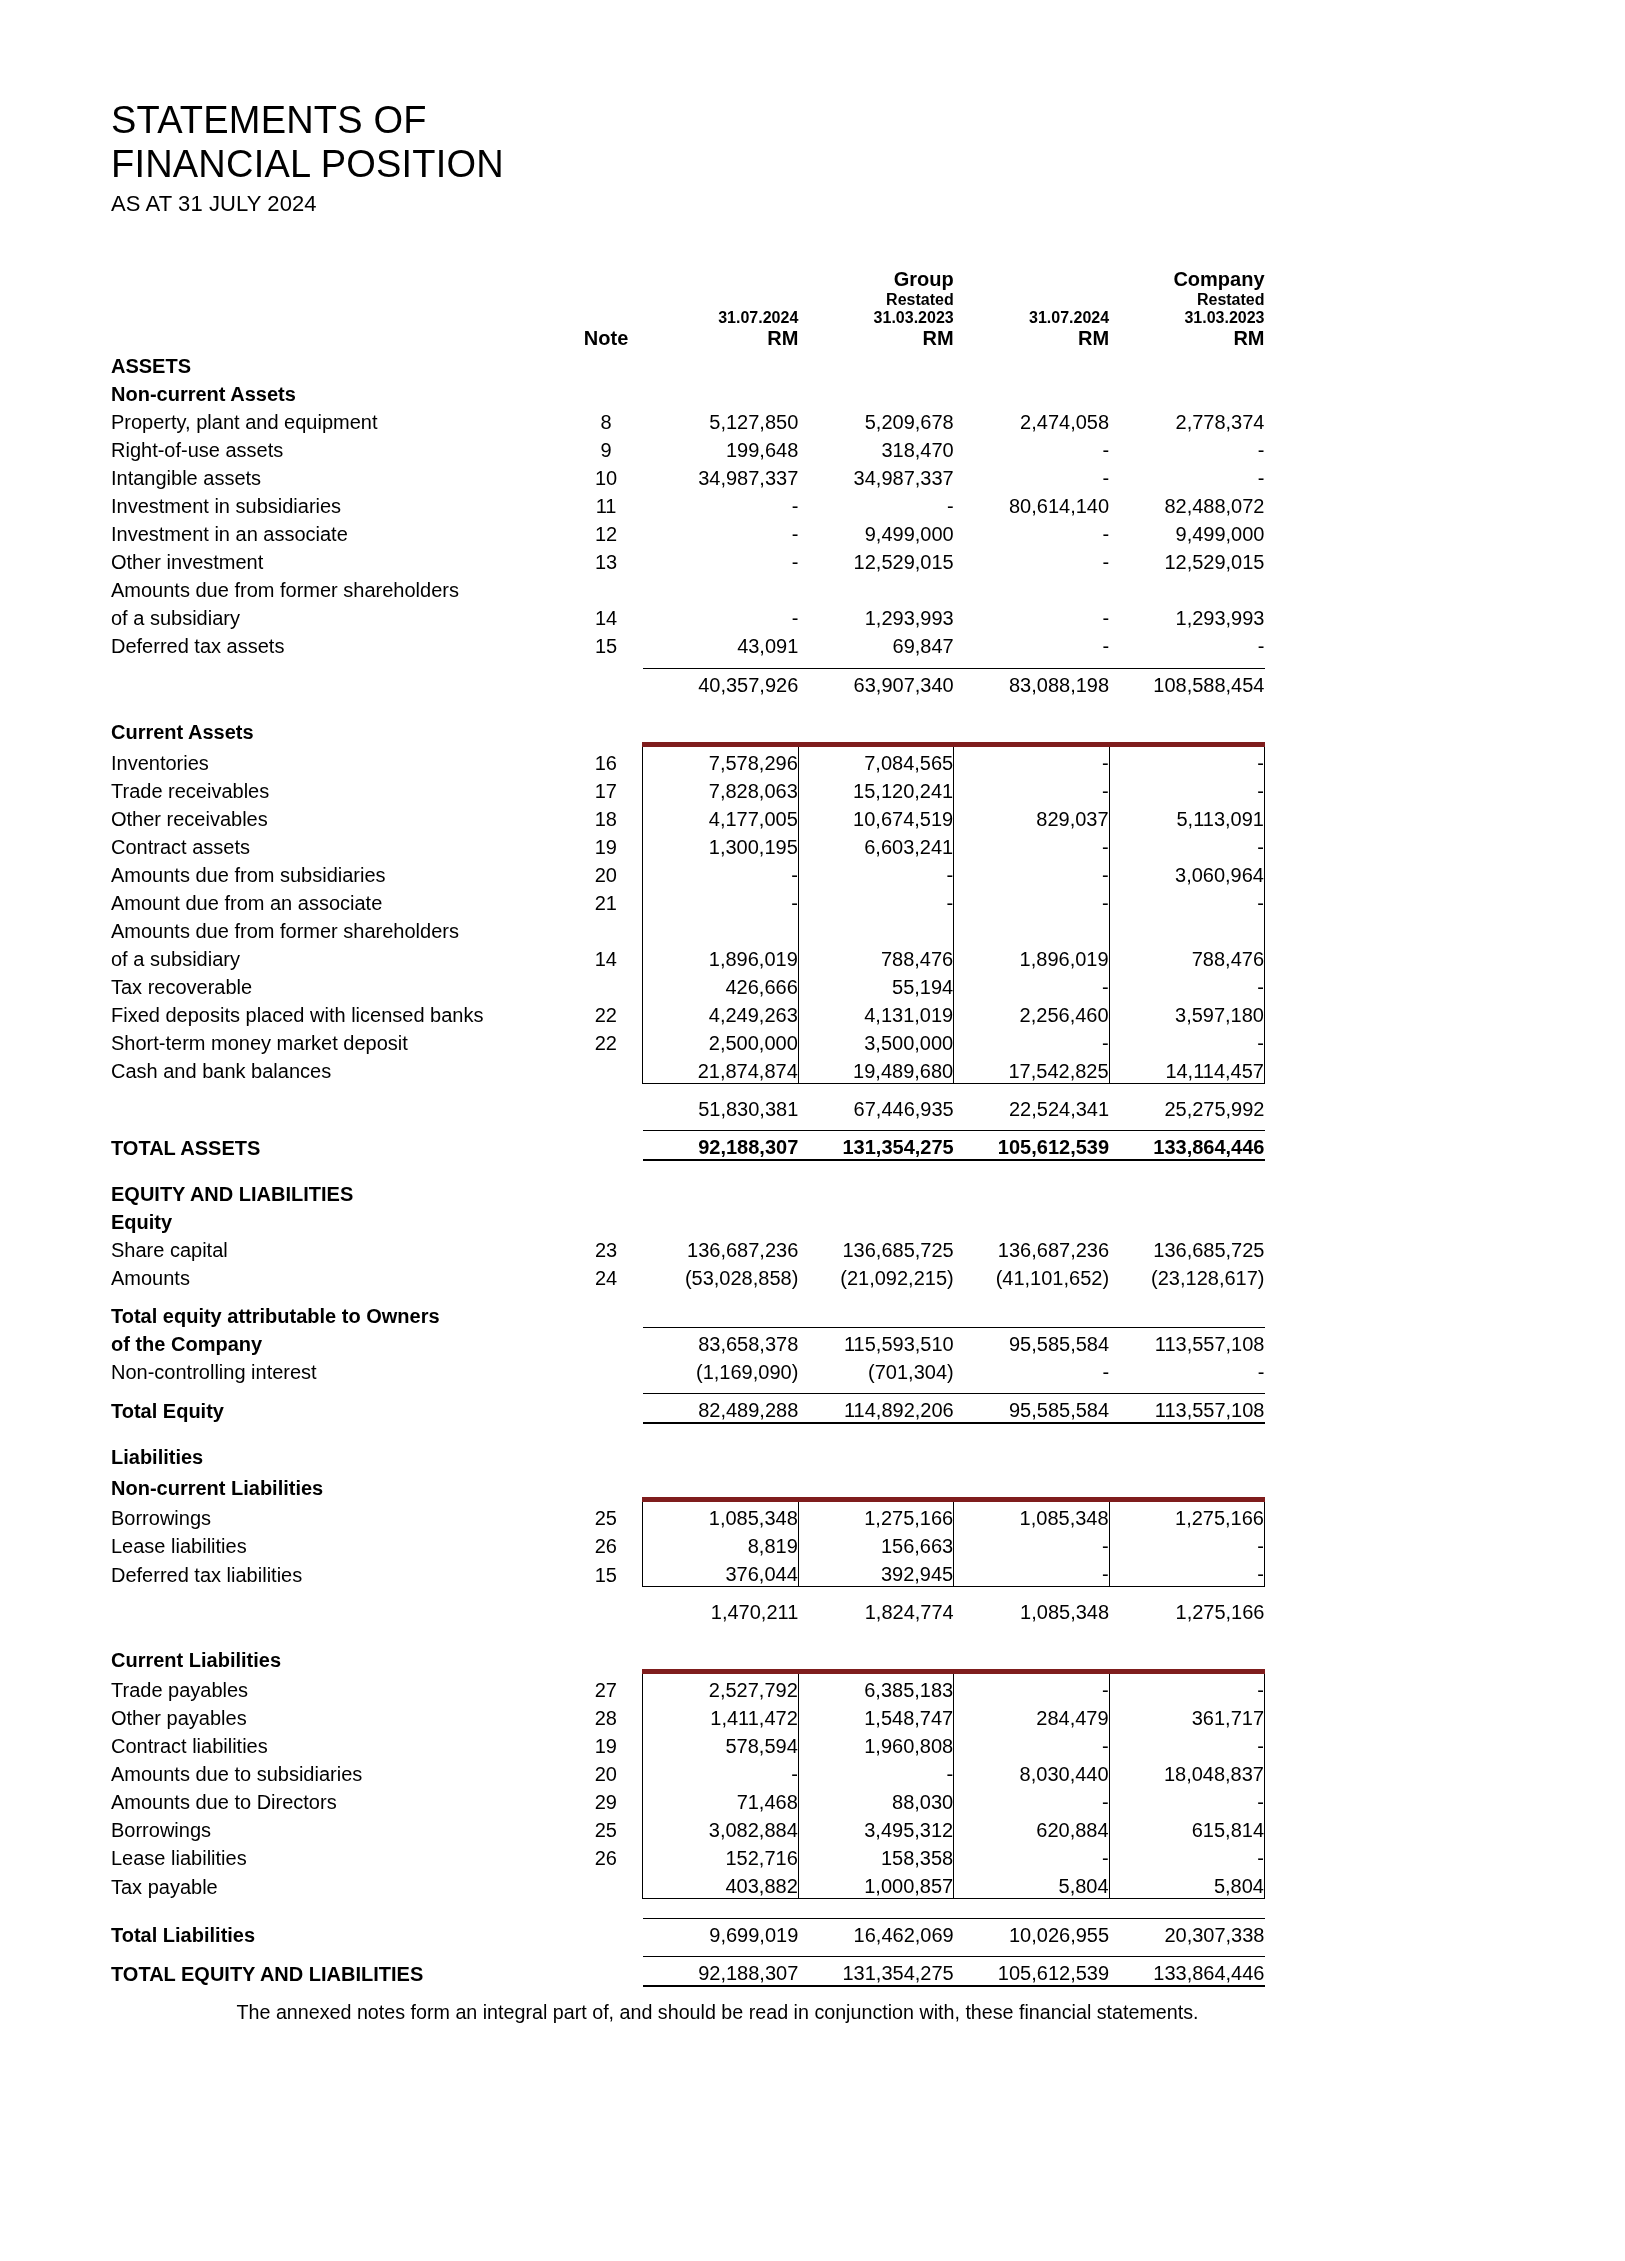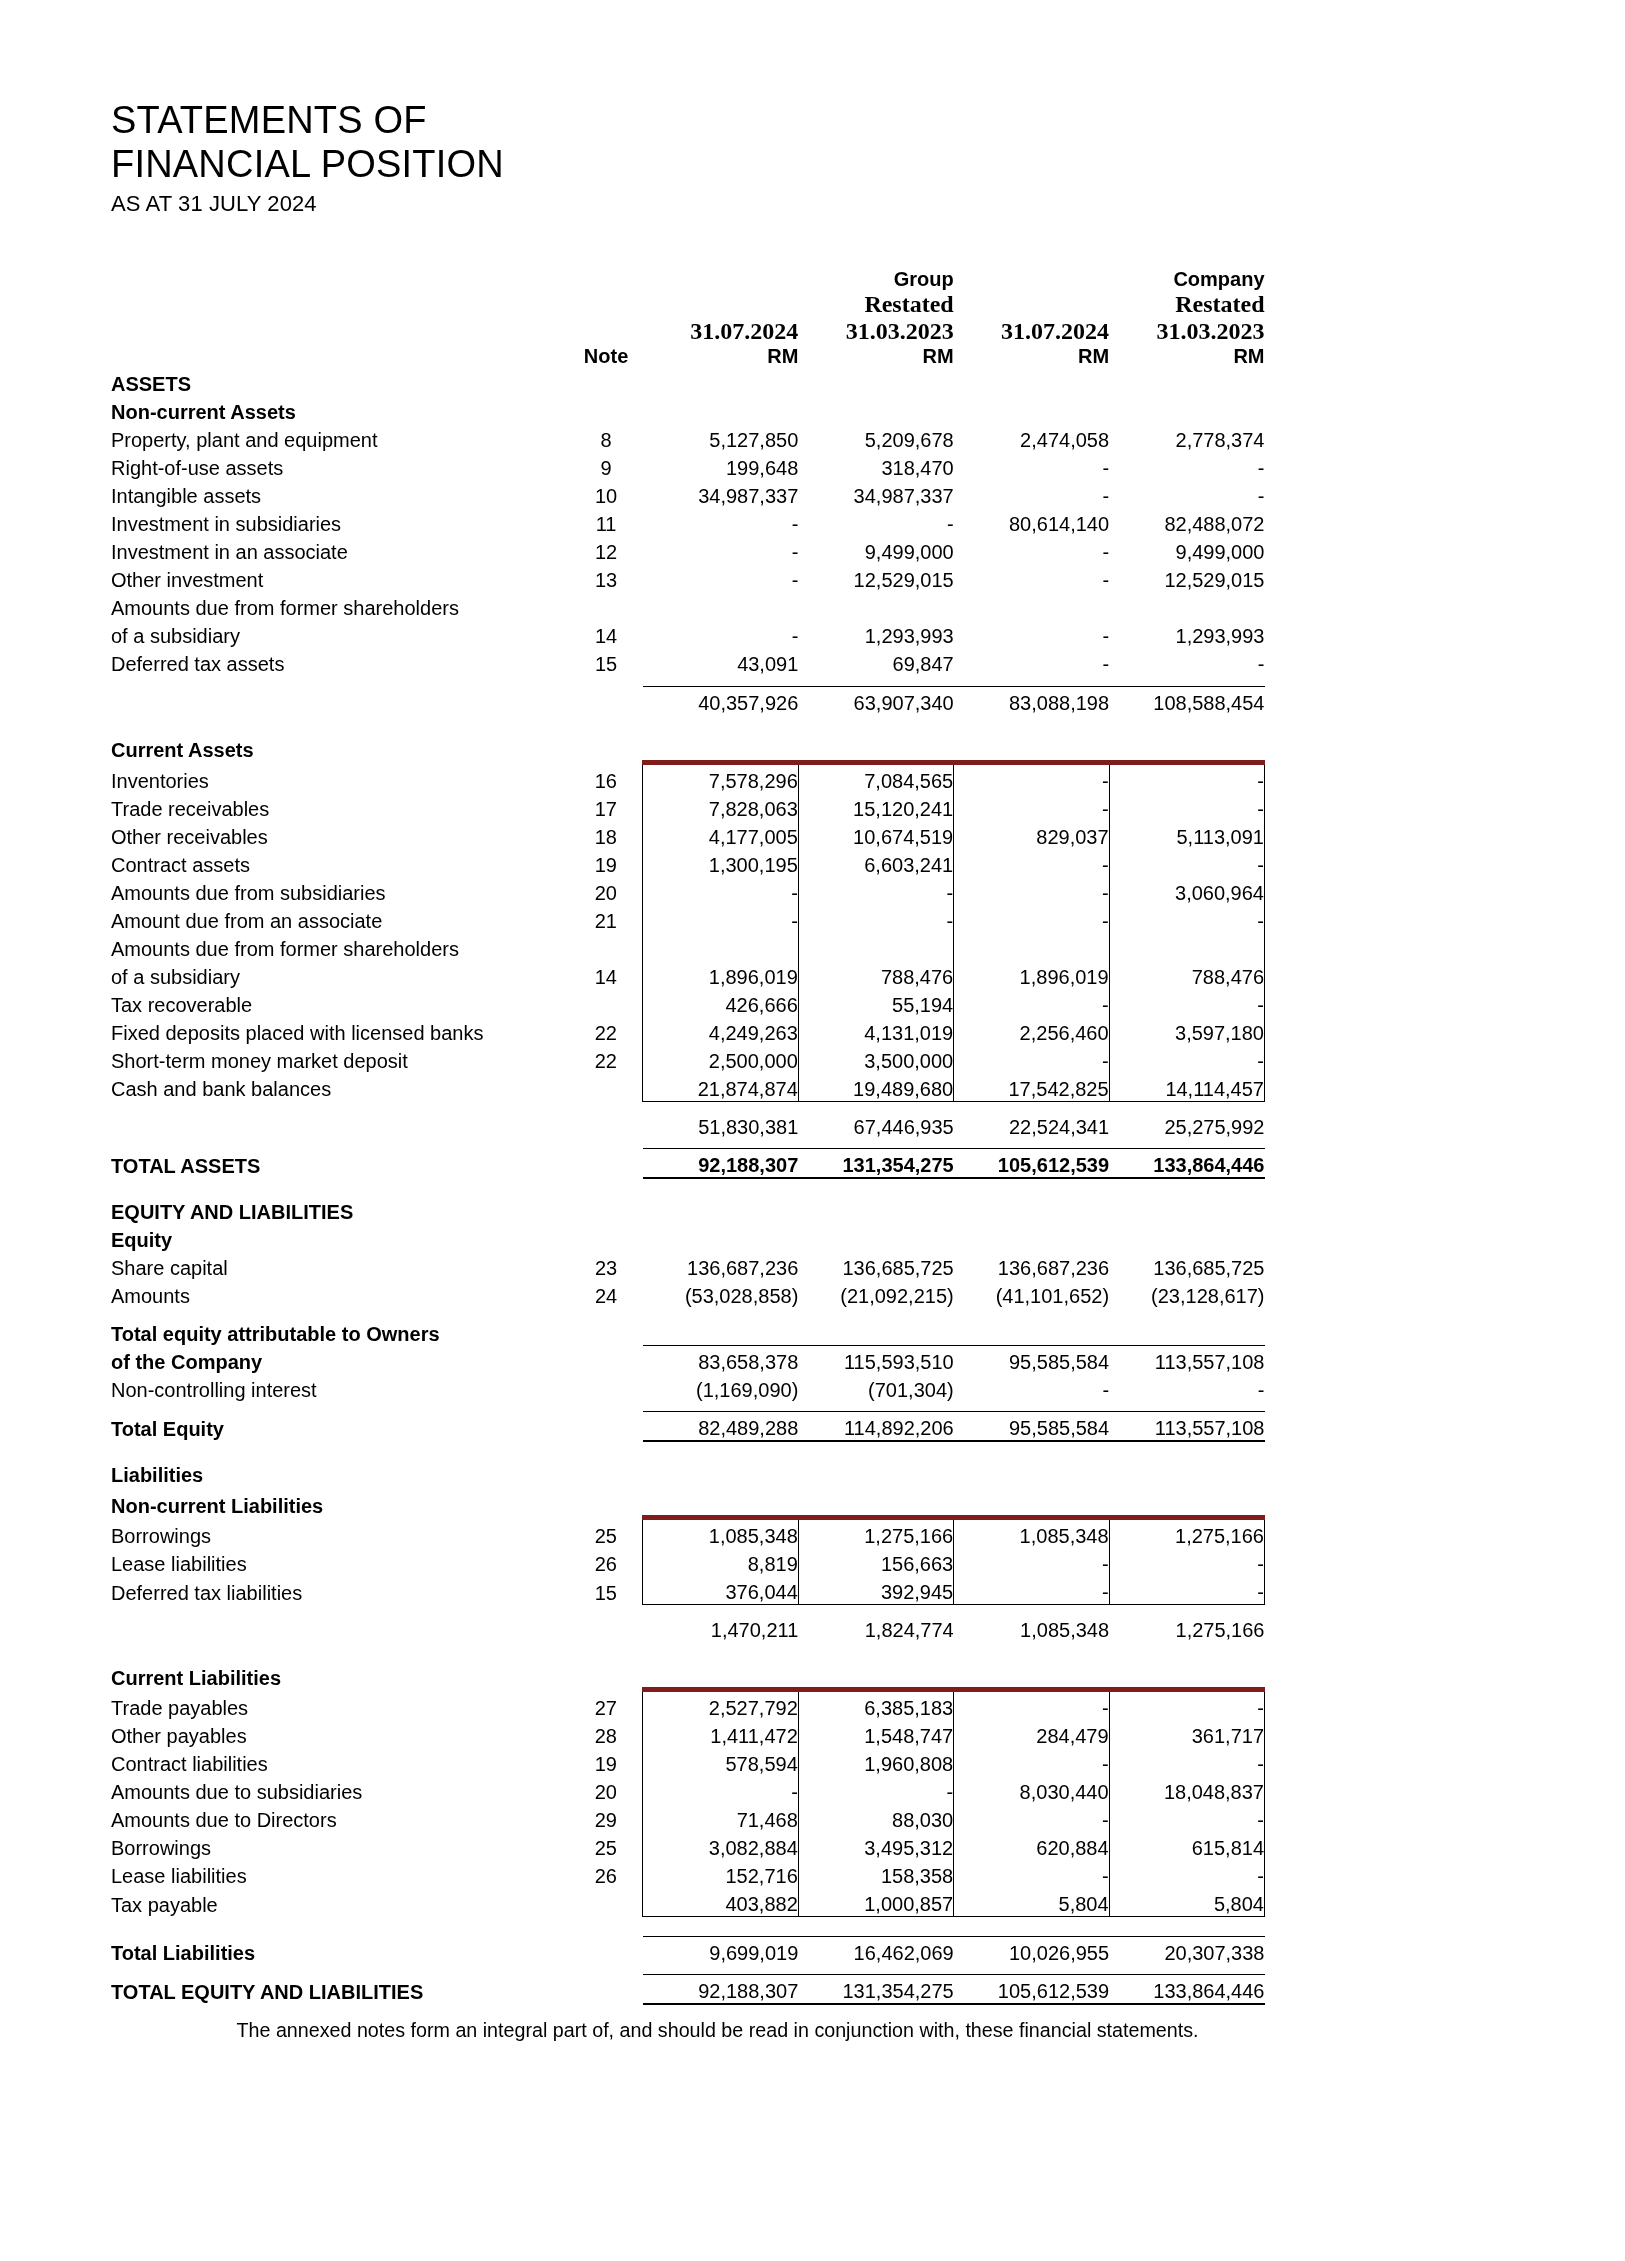--- a/index.html
+++ b/index.html
@@ -52,23 +52,22 @@
 
   .hdr-group {
     text-align: right;
     font-weight: bold;
     font-size: 20px;
     padding-bottom: 3.9px;
   }
   .hdr-date {
     text-align: right;
     font-weight: bold;
-    font-size: 24px;
+    font-size: 16px;
     padding-left: 23.6px;
-    font-family: Liberation Serif, serif;
   }
   .hdr-rm {
     text-align: right;
     font-weight: bold;
     font-size: 20px;
     padding-left: 23.6px;
   }
   .hdr-note {
     text-align: center;
     font-weight: bold;

